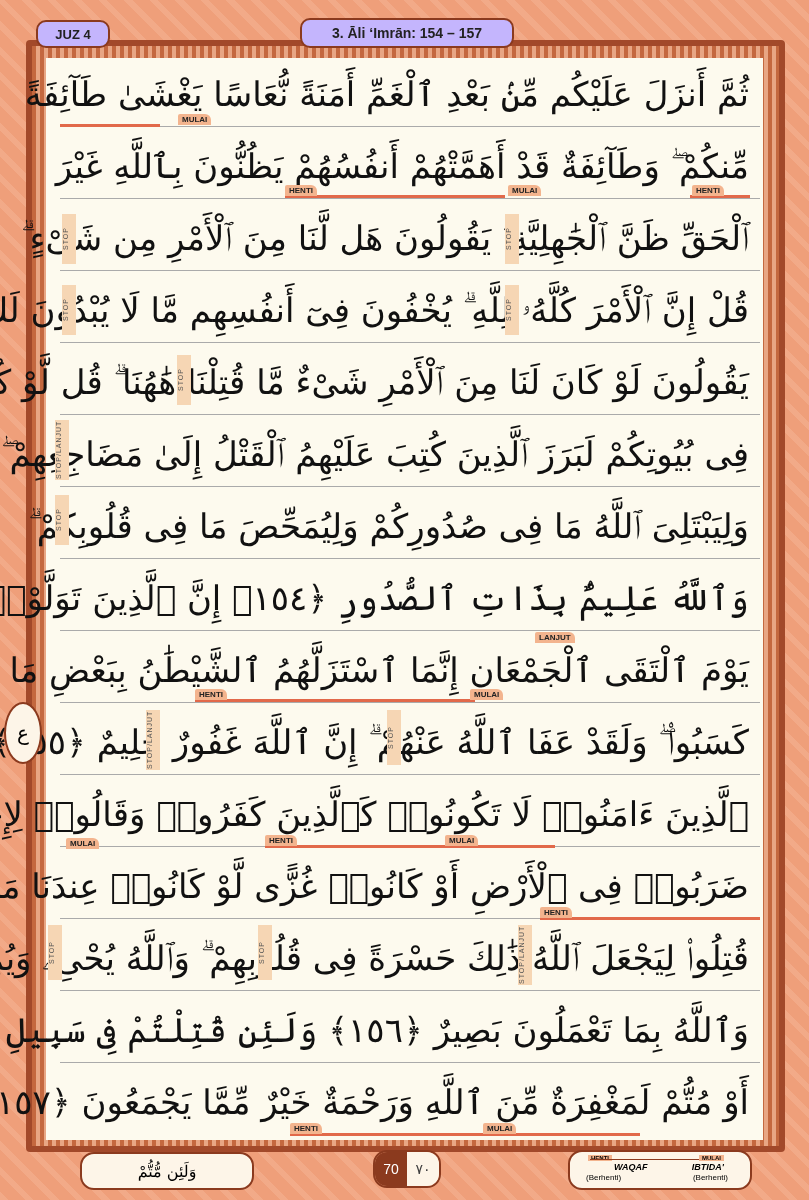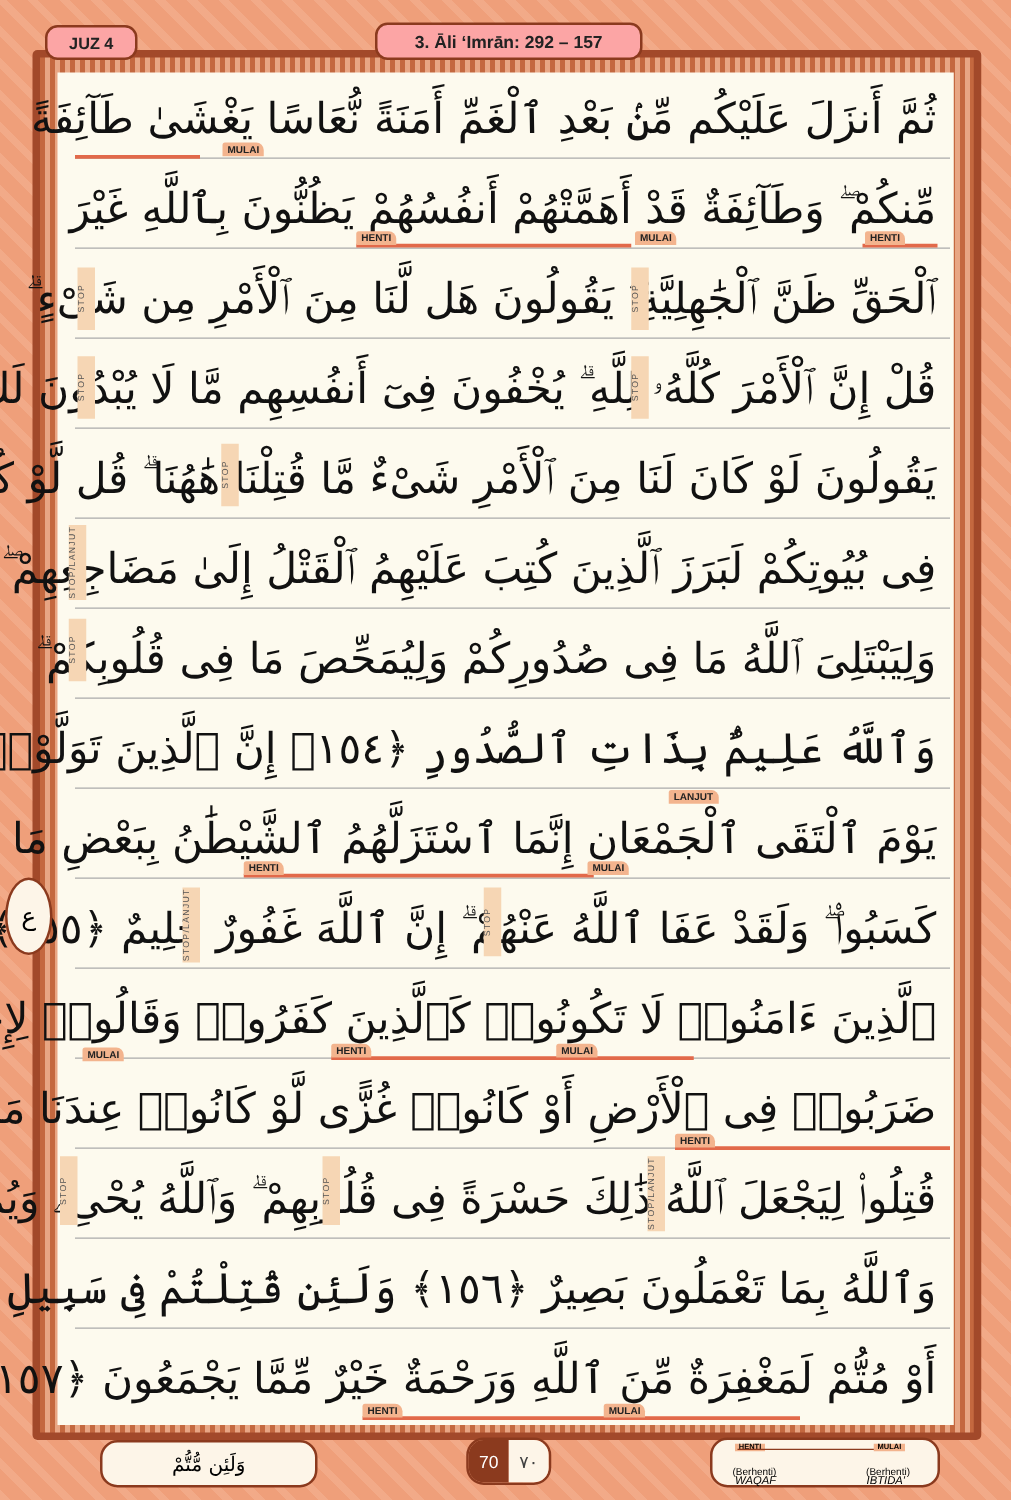--- a/index.html
+++ b/index.html
@@ -6,53 +6,53 @@
   body{width:809px;height:1200px;overflow:hidden;background:#f0a27c;font-family:"DejaVu Sans",sans-serif;position:relative;}
   .bg{position:absolute;inset:0;background:
      radial-gradient(circle at 20% 30%, rgba(255,200,170,.35) 0 40px, transparent 41px),
      radial-gradient(circle at 70% 80%, rgba(255,200,170,.3) 0 50px, transparent 51px),
      repeating-linear-gradient(45deg, rgba(255,220,200,.18) 0 6px, transparent 6px 18px),
      #ef9f7a;}
   .frame{position:absolute;left:26px;top:40px;width:759px;height:1112px;background:#a2492a;border-radius:4px;}
   .frame-inner{position:absolute;left:6px;top:6px;right:6px;bottom:6px;background:
      repeating-linear-gradient(90deg,#c4683f 0 4px,#e8a684 4px 8px);}
   .page{position:absolute;left:46px;top:58px;width:717px;height:1082px;background:#fdfaee;}
-  .header-tab{position:absolute;background:#fca5a5;border:2px solid #8b3a1e;border-radius:10px;font-family:"Liberation Sans",sans-serif;font-weight:bold;color:#222;display:flex;align-items:center;justify-content:center;}
+  .header-tab{position:absolute;background:#c4b5fd;border:2px solid #8b3a1e;border-radius:10px;font-family:"Liberation Sans",sans-serif;font-weight:bold;color:#222;display:flex;align-items:center;justify-content:center;}
   .juz{left:36px;top:20px;width:70px;height:24px;font-size:13px;}
   .surah{left:300px;top:18px;width:210px;height:26px;font-size:14px;}
   .lines{position:absolute;left:46px;top:58px;width:717px;}
   .line{position:absolute;left:0;width:717px;height:72px;direction:rtl;display:flex;align-items:center;justify-content:space-between;padding:0 14px;box-sizing:border-box;font-family:"DejaVu Serif",serif;font-size:34px;color:#111;white-space:nowrap;}
   .rule{position:absolute;left:60px;width:700px;height:1px;background:#aaa;}
   .marker{position:absolute;height:3px;background:#e2694a;}
   .mk-label{position:absolute;font-family:"Liberation Sans",sans-serif;font-size:8px;font-weight:bold;color:#222;background:#f3b48e;padding:1px 4px;border-radius:2px 6px 0 0;}
   .stop{position:absolute;width:14px;background:#f6d6b4;font-family:"Liberation Sans",sans-serif;font-size:7px;color:#555;writing-mode:vertical-rl;transform:rotate(180deg);text-align:center;letter-spacing:1px;}
   .footer-box{position:absolute;background:#fdf5e8;border:2px solid #8b3a1e;border-radius:14px;}
   .ftxt{left:80px;top:1152px;width:170px;height:34px;display:flex;align-items:center;justify-content:center;font-family:"DejaVu Serif",serif;font-size:16px;}
   .pgnum{position:absolute;left:373px;top:1150px;width:64px;height:34px;border-radius:14px;overflow:hidden;display:flex;border:2px solid #8b3a1e;}
   .pgnum span{flex:1;display:flex;align-items:center;justify-content:center;font-size:14px;font-family:"Liberation Sans",sans-serif;}
   .pg-l{background:#8b3a1e;color:#fff;}
   .pg-r{background:#fdf5e8;color:#404040;}
   .legend{left:568px;top:1150px;width:180px;height:36px;font-family:"Liberation Sans",sans-serif;}
   .legend .lh{position:absolute;top:3px;font-size:6px;font-weight:bold;background:#f3b48e;padding:0 3px;}
   .legend .lline{position:absolute;left:20px;right:30px;top:7px;height:1px;background:#8b3a1e;}
-  .legend .lw{position:absolute;top:27px;font-size:9px;font-weight:normal;font-style:italic;}
+  .legend .lw{position:absolute;top:10px;font-size:9px;font-weight:bold;font-style:italic;margin-left:26px;}
   .legend .ls{position:absolute;top:21px;font-size:8px;}
   .side-ain{position:absolute;left:4px;top:702px;width:34px;height:58px;background:#fdf5e8;border:2px solid #8b3a1e;border-radius:50%;display:flex;align-items:center;justify-content:center;font-size:20px;font-family:"DejaVu Serif",serif;}
 </style>
 </head>
 <body>
 
 <div class="bg"></div>
 <div class="frame">
     <div class="frame-inner"></div>
   </div>
 <div class="page"></div>
 
 <div class="header-tab juz">JUZ 4</div>
-<div class="header-tab surah">3. Āli ʻImrān: 292 – 157</div>
+<div class="header-tab surah">3. Āli ʻImrān: 154 – 157</div>
 
 <div class="lines">
   <div class="line" style="top:0px">ثُمَّ أَنزَلَ عَلَيْكُم مِّنۢ بَعْدِ ٱلْغَمِّ أَمَنَةً نُّعَاسًا يَغْشَىٰ طَآئِفَةً</div>
   <div class="line" style="top:72px">مِّنكُمْ ۖ وَطَآئِفَةٌ قَدْ أَهَمَّتْهُمْ أَنفُسُهُمْ يَظُنُّونَ بِٱللَّهِ غَيْرَ</div>
   <div class="line" style="top:144px">ٱلْحَقِّ ظَنَّ ٱلْجَٰهِلِيَّةِ ۖ يَقُولُونَ هَل لَّنَا مِنَ ٱلْأَمْرِ مِن شَىْءٍ ۗ</div>
   <div class="line" style="top:216px">قُلْ إِنَّ ٱلْأَمْرَ كُلَّهُۥ لِلَّهِ ۗ يُخْفُونَ فِىٓ أَنفُسِهِم مَّا لَا يُبْدُونَ لَكَ ۖ</div>
   <div class="line" style="top:288px">يَقُولُونَ لَوْ كَانَ لَنَا مِنَ ٱلْأَمْرِ شَىْءٌ مَّا قُتِلْنَا هَٰهُنَا ۗ قُل لَّوْ كُنتُمْ</div>
   <div class="line" style="top:360px">فِى بُيُوتِكُمْ لَبَرَزَ ٱلَّذِينَ كُتِبَ عَلَيْهِمُ ٱلْقَتْلُ إِلَىٰ مَضَاجِعِهِمْ ۖ</div>
   <div class="line" style="top:432px">وَلِيَبْتَلِىَ ٱللَّهُ مَا فِى صُدُورِكُمْ وَلِيُمَحِّصَ مَا فِى قُلُوبِكُمْ ۗ</div>
   <div class="line" style="top:504px">وَٱللَّهُ عَلِيمٌۢ بِذَاتِ ٱلصُّدُورِ ﴿١٥٤﴾ إِنَّ ٱلَّذِينَ تَوَلَّوْا۟ مِنكُمْ</div>

